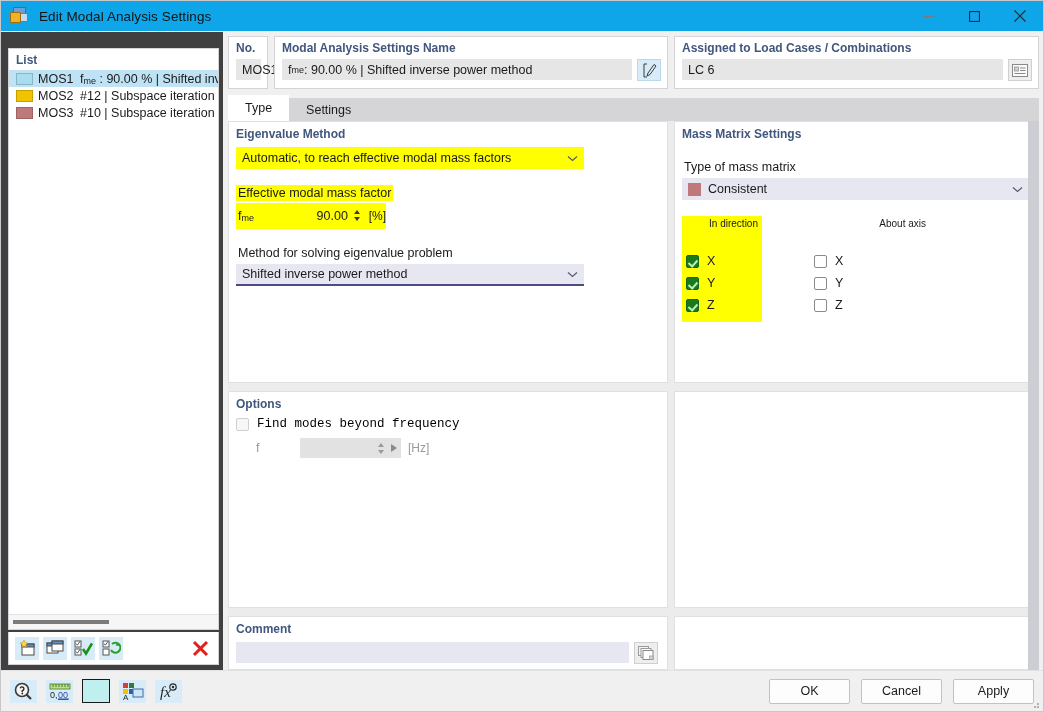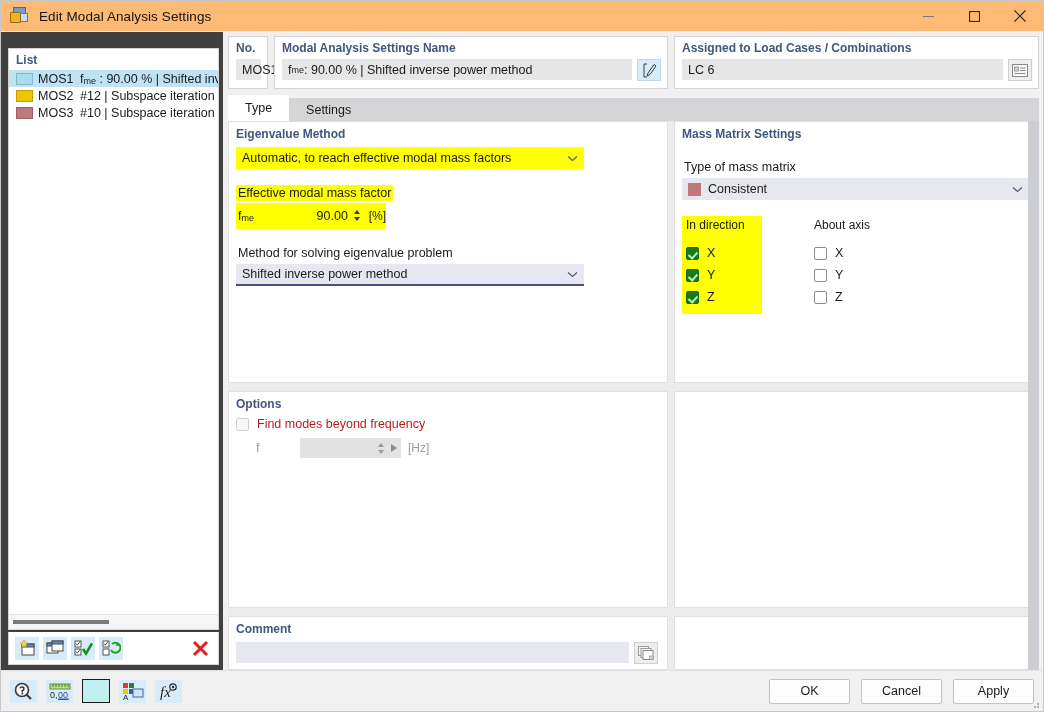--- a/index.html
+++ b/index.html
@@ -17,21 +17,21 @@
     width: 1044px; height: 712px;
     background: #f0f0f0;
     border: 1px solid #c8c8cc;
     display: flex;
     flex-direction: column;
   }
 
   
   .titlebar {
     height: 31px;
-    background: #fdba74;
+    background: #0ea5e9;
     display: flex;
     align-items: center;
     flex: none;
     border-bottom: 1px solid #eceff2;
   }
   .title-icon {
     width: 22px; height: 20px;
     margin-left: 9px; margin-right: 7px;
     position: relative;
     flex: none;
@@ -326,21 +326,21 @@
   }
   .spin-arrows .up { border-bottom: 4px solid #3a3a3a; }
   .spin-arrows .dn { border-top: 4px solid #3a3a3a; }
   .unit { font-size: 12px; margin-left: 6px; }
 
   
   .chk-cols { display: flex; }
   .chk-col { }
   .chk-col.dir { background: #ffff00; width: 80px; padding: 2px 4px 6px 4px; }
   .chk-col.axis { width: 120px; padding: 2px 4px 6px 4px; margin-left: 48px; }
-  .chk-head { font-size: 12px; margin-bottom: 10px; }
+  .chk-head { font-size: 10px; margin-bottom: 21px; text-align: right; }
   .chk-item {
     display: flex; align-items: center;
     height: 22px;
     font-size: 12.5px;
   }
   .cb {
     width: 13px; height: 13px;
     border: 1px solid #8b8b8b;
     background: #ffffff;
     margin-right: 8px;
@@ -361,21 +361,21 @@
     border-width: 0 2px 2px 0;
     transform: rotate(42deg);
   }
   .cb.disabled {
     border: 1px solid #cfcfcf;
     background: #f7f7f7;
   }
 
   
   .opt-row { display: flex; align-items: center; font-size: 12.5px; color: #9a9a9a; }
-  .opt-row .cblabel { color: #b91c1c; }
+  .opt-row .cblabel { color: #000000; font-family: Liberation Mono, monospace; }
   .f-row { display: flex; align-items: center; margin-top: 7px; padding-left: 20px; }
   .f-lbl { width: 44px; color: #9a9a9a; font-size: 12.5px; }
   .f-box {
     width: 74px; height: 20px;
     background: #e2e2e2;
   }
   .f-spin {
     width: 13px; height: 20px;
     background: #e2e2e2;
     display: flex; flex-direction: column;

